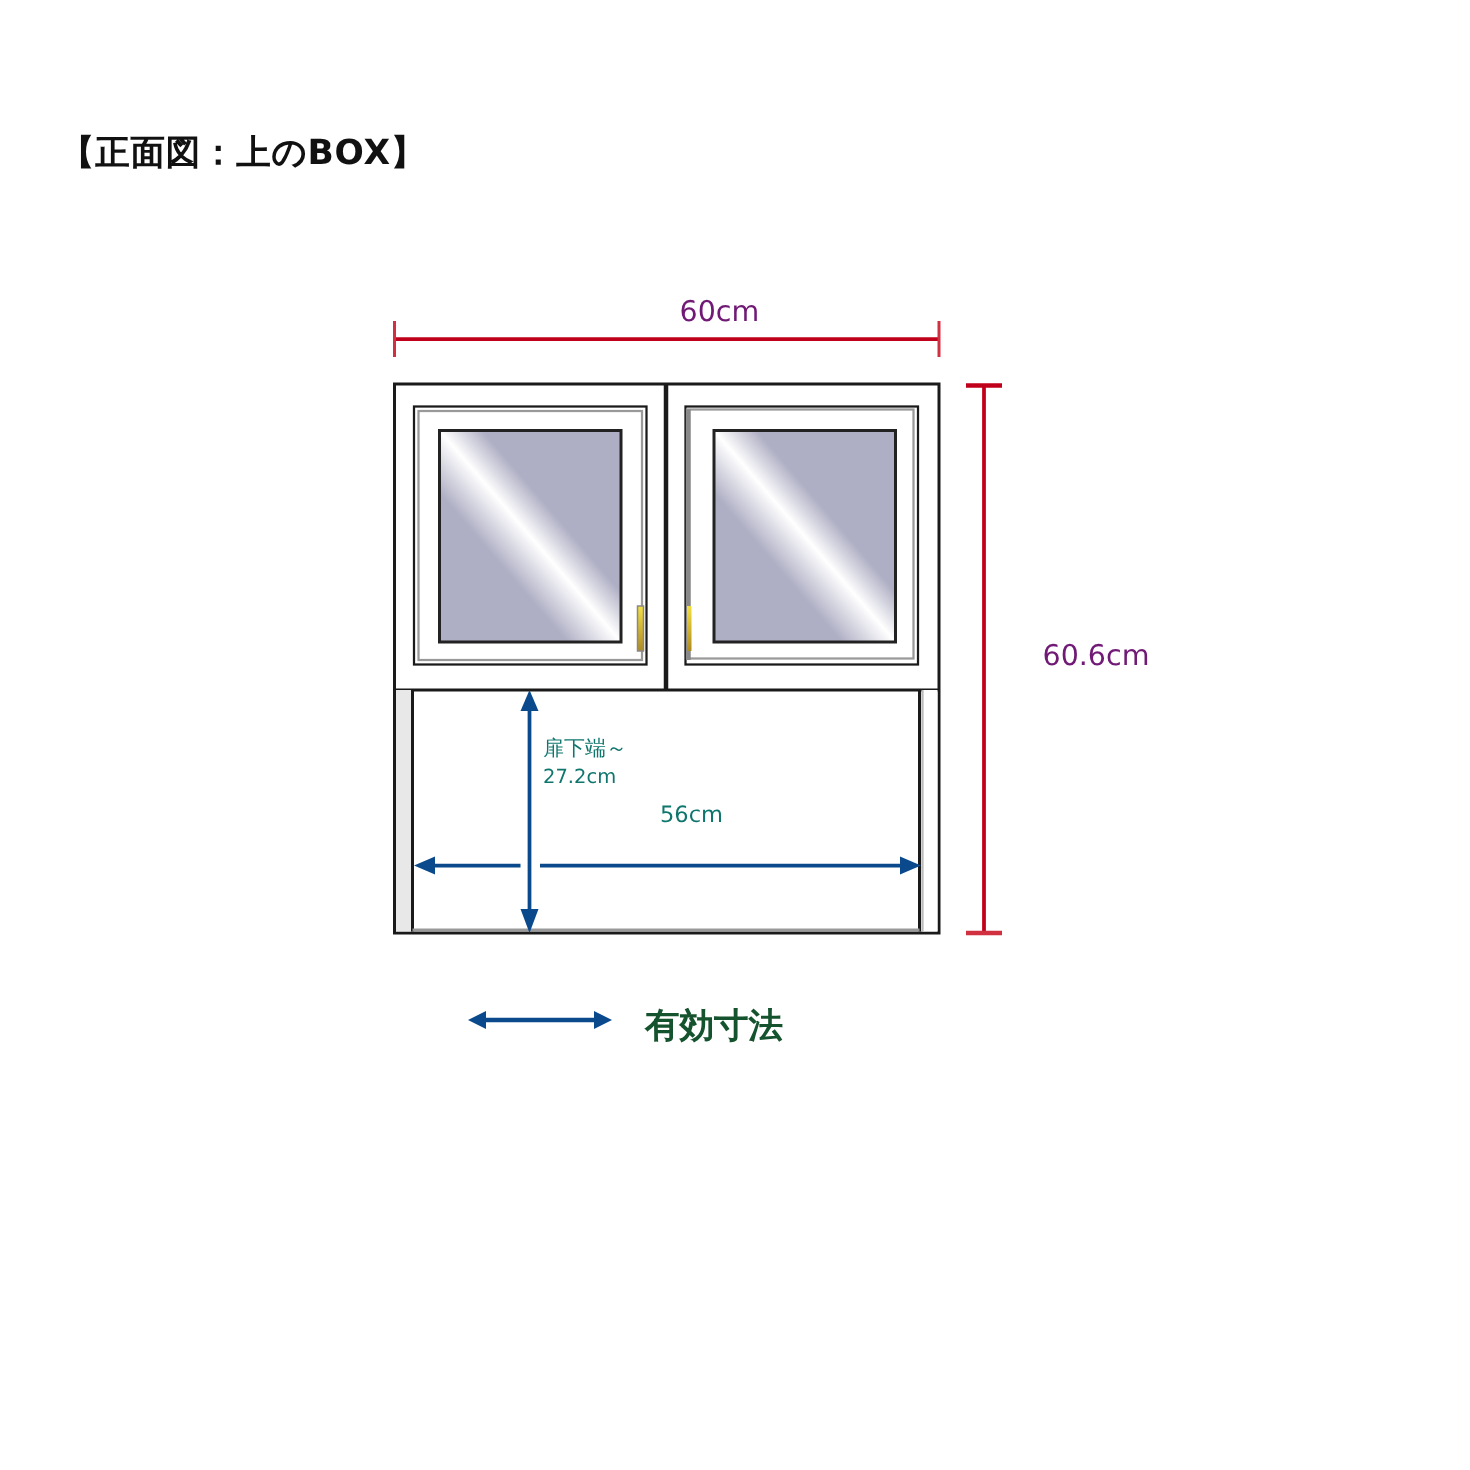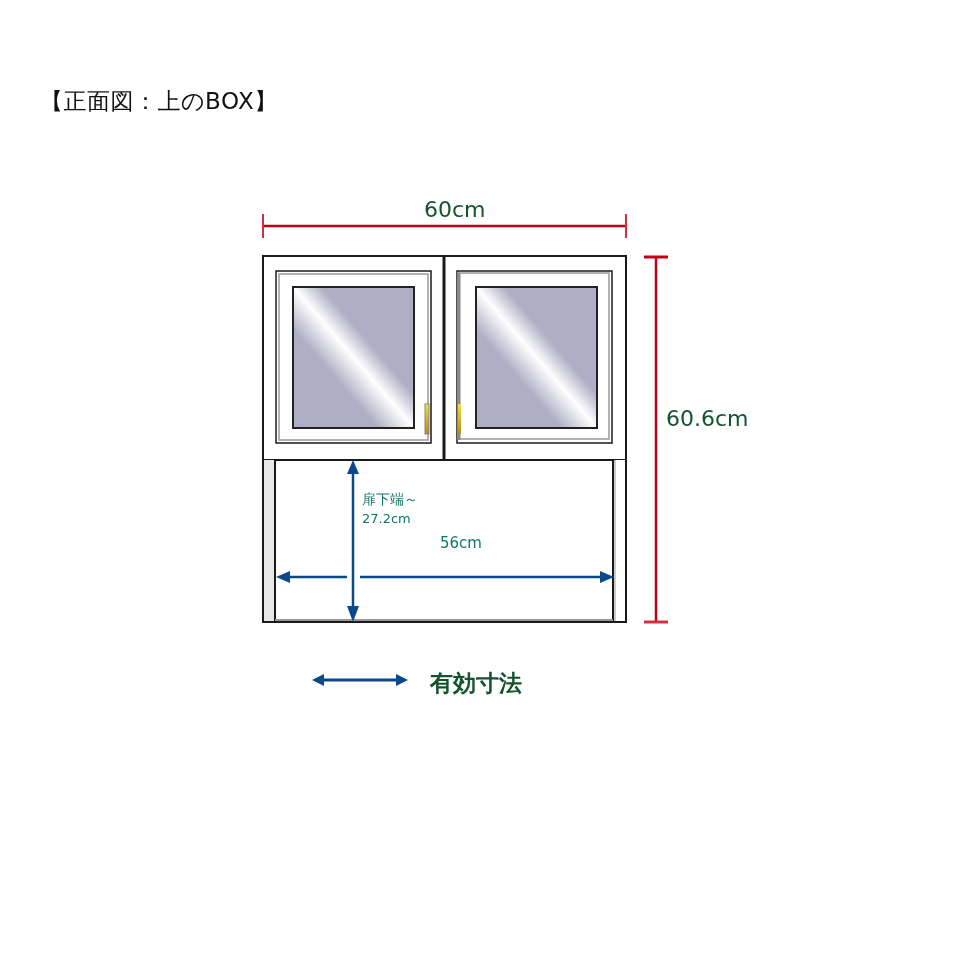--- a/index.html
+++ b/index.html
@@ -1,18 +1,18 @@
 <!DOCTYPE html>
 <html><head>
 <meta charset="utf-8">
 <style>
   html, body { margin:0; padding:0; background:#fff; }
   body { width:980px; height:980px; position:relative; overflow:hidden; font-family:"DejaVu Sans", sans-serif; }
-  .title { position:absolute; left:40px; top:86px; font-size:23px; font-weight:normal; color:#111; letter-spacing:0.5px; }
-  .dim-red { position:absolute; color:#14532d; font-size:22px; }
+  .title { position:absolute; left:40px; top:86px; font-size:23px; font-weight:bold; color:#111; letter-spacing:0.5px; }
+  .dim-red { position:absolute; color:#701a75; font-size:19px;margin-left:29px; }
   .dim-blue { position:absolute; color:#0f766e; font-size:15px; line-height:20px; }
   .legend-label { position:absolute; left:430px; top:668px; font-size:23px; font-weight:bold; color:#14532d; }
   svg { position:absolute; left:0; top:0; }
 </style>
 </head>
 <body>
 
 <div class="title">【正面図：上のBOX】</div>
 
 <svg width="980" height="980" viewBox="0 0 980 980">
@@ -85,19 +85,19 @@
   </g>
 
   <g fill="#0a4a8c">
     <line x1="322" y1="680" x2="398" y2="680" stroke="#0a4a8c" stroke-width="3"></line>
     <polygon points="312,680 324,674 324,686"></polygon>
     <polygon points="408,680 396,674 396,686"></polygon>
   </g>
 </svg>
 
 <div class="dim-red" style="left:424px; top:197px;">60cm</div>
-<div class="dim-red" style="left:666px; top:406px;">60.6cm</div>
+<div class="dim-red" style="left:666px; top:426px;">60.6cm</div>
 
 <div class="dim-blue" style="left:362px; top:489px; font-size:14px;">扉下端～</div>
 <div class="dim-blue" style="left:362px; top:509px; font-size:13px;">27.2cm</div>
 <div class="dim-blue" style="left:440px; top:533px;">56cm</div>
 
 <div class="legend-label">有効寸法</div>
 
 </body></html>

